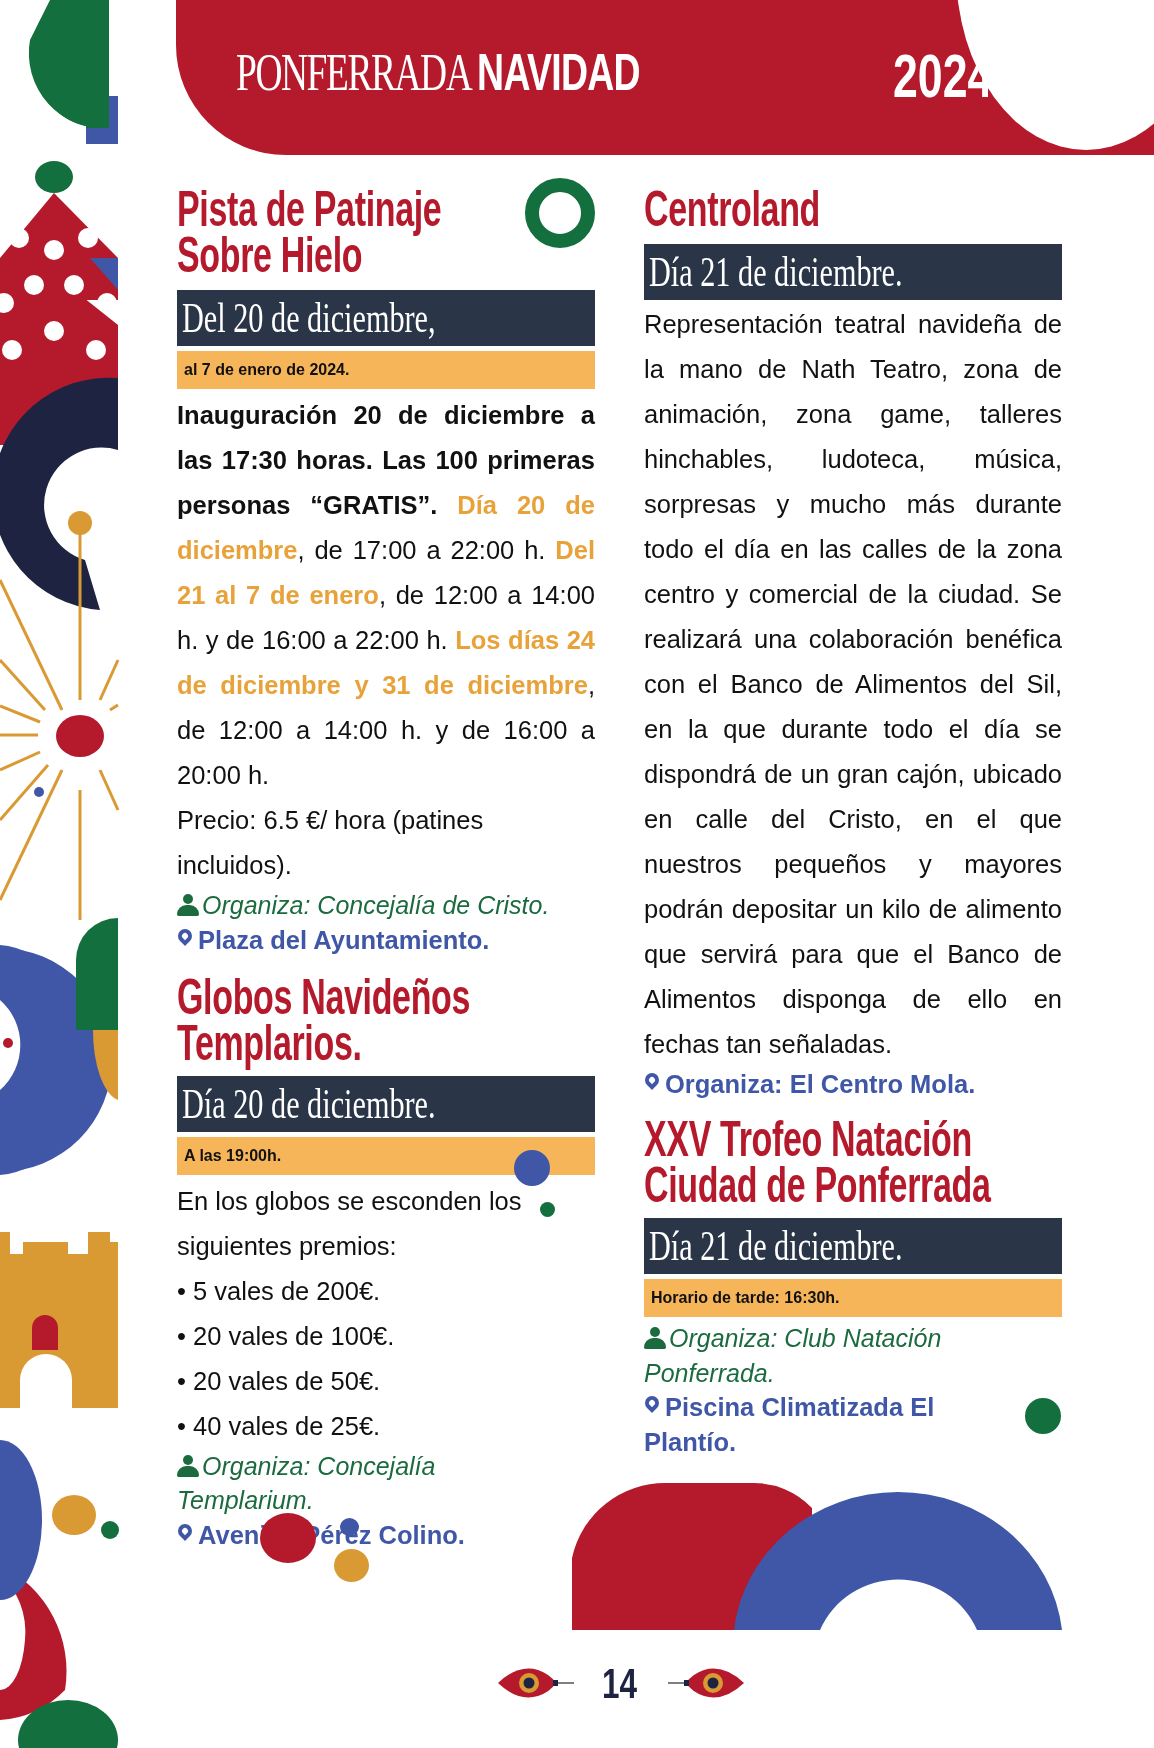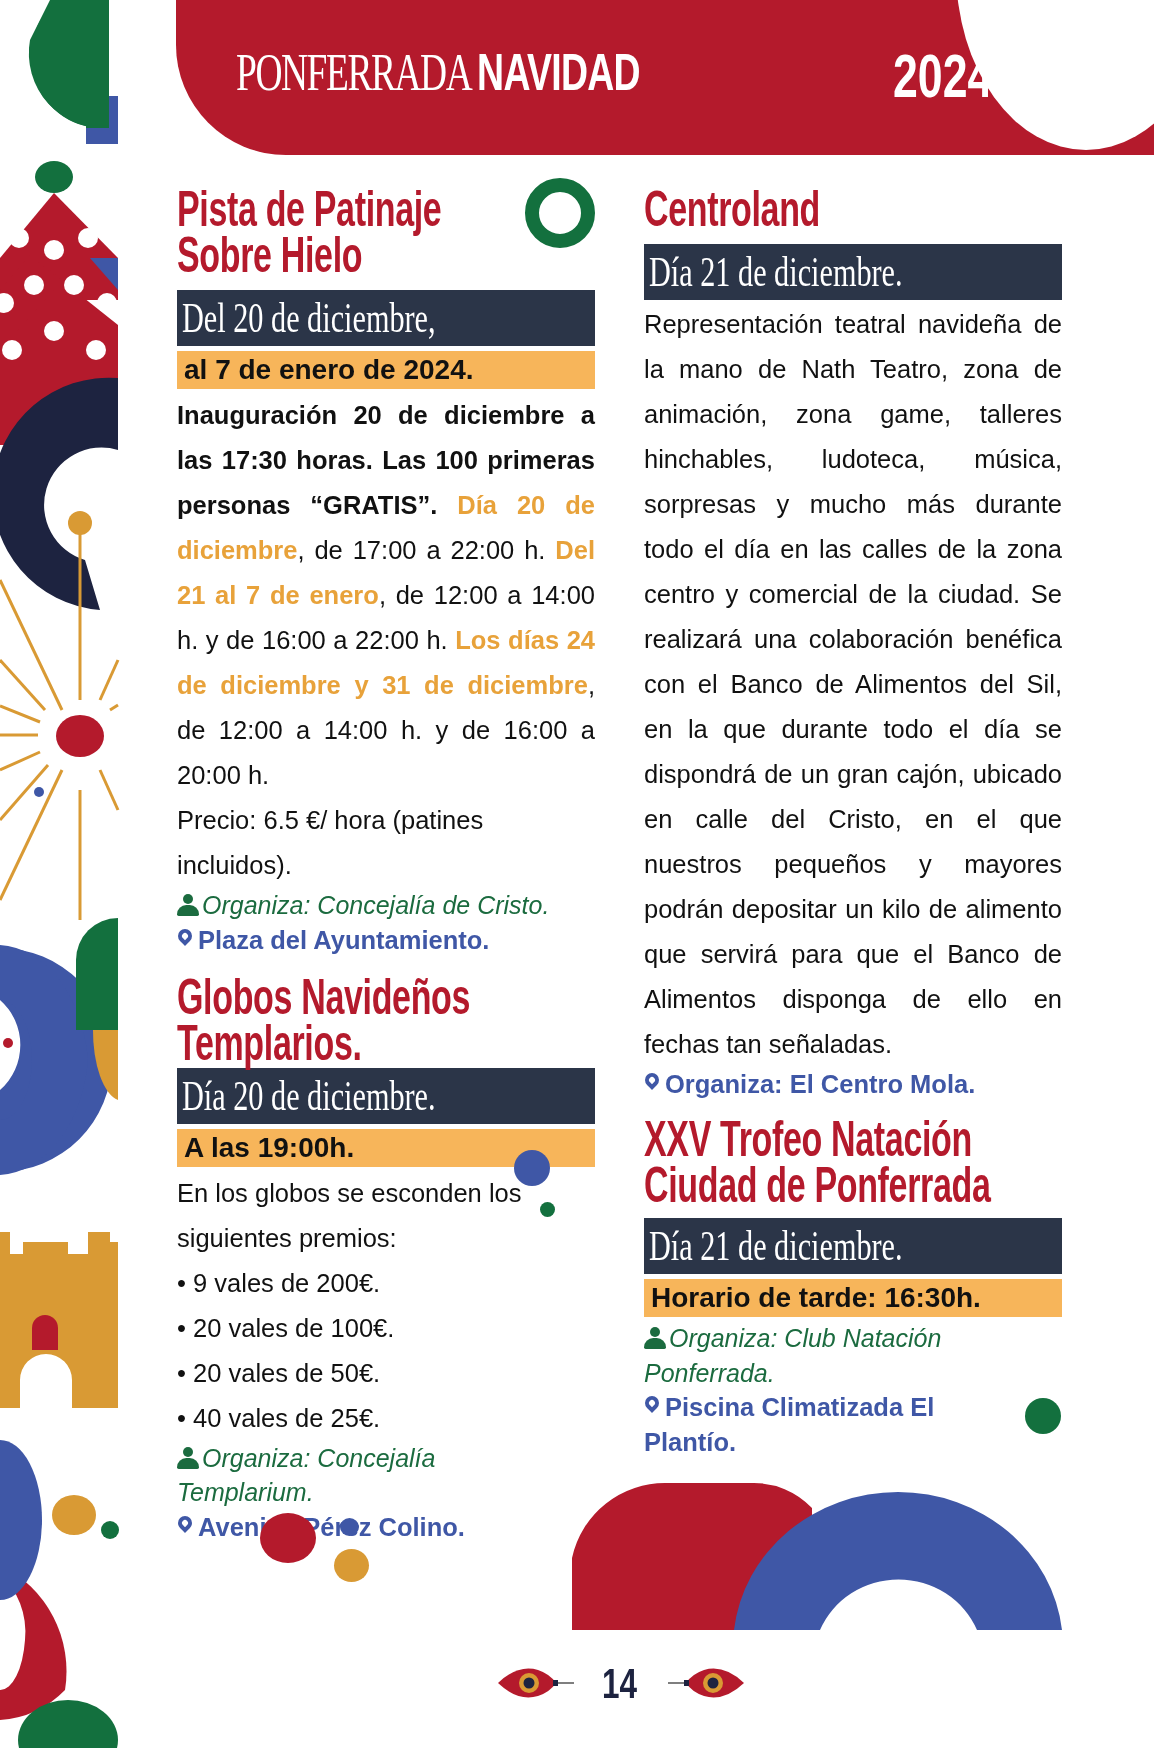--- a/index.html
+++ b/index.html
@@ -14,21 +14,21 @@
   .header-year { position: absolute; left: 893px; top: 40px; color: #fff; font-family: "Liberation Sans", sans-serif; font-weight: 700; font-size: 62px; transform: scaleX(0.72); transform-origin: left center; }
 
   
   .col { position: absolute; width: 418px; }
   .col-left { left: 177px; top: 186px; }
   .col-right { left: 644px; top: 186px; }
 
   .ev-title { color: #b41a2c; font-weight: 700; font-size: 50px; line-height: 46px; transform: scaleX(0.68); transform-origin: left top; width: 150%; letter-spacing: -0.5px; }
   .date-bar { background: #2b3548; color: #fff; font-family: "Liberation Serif", serif; font-size: 42px; height: 56px; line-height: 56px; padding-left: 5px; white-space: nowrap; overflow: hidden; }
   .date-bar span { display: inline-block; transform: scaleX(0.72); transform-origin: left center; }
-  .time-bar { background: #f7b55a; color: #111; font-weight: 700; font-size: 28px; height: 38px; line-height: 38px; padding-left: 7px; margin-top: 5px; }
+  .time-bar { background: #f7b55a; color: #111; font-weight: 700; font-size: 16px; height: 38px; line-height: 38px; padding-left: 7px; margin-top: 5px; }
   .body-text { font-size: 25.5px; line-height: 45px; text-align: justify; color: #111; }
   .body-text .bold { font-weight: 700; }
   .hl { color: #e8a23a; font-weight: 700; }
   .org { color: #1b6b3f; font-style: italic; font-size: 25px; line-height: 34.8px; }
   .place { color: #3f57a6; font-weight: 700; font-size: 25.5px; line-height: 34.8px; }
   .icon-person { display: inline-block; width: 22px; height: 22px; position: relative; vertical-align: -2px; margin-right: 3px; }
   .icon-person:before { content: ""; position: absolute; left: 6px; top: 0; width: 10px; height: 10px; border-radius: 50%; background: #1b6b3f; }
   .icon-person:after { content: ""; position: absolute; left: 0; top: 11px; width: 22px; height: 11px; border-radius: 11px 11px 2px 2px; background: #1b6b3f; }
   .icon-pin { display: inline-block; width: 16px; height: 22px; position: relative; vertical-align: -2px; margin-right: 5px; }
   .icon-pin:before { content: ""; position: absolute; left: 1px; top: 0; width: 14px; height: 14px; border: 4px solid #3f57a6; border-radius: 50% 50% 50% 0; transform: rotate(-45deg); box-sizing: border-box; }
@@ -129,25 +129,25 @@
     <div class="body-text" style="text-align:left;">Precio: 6.5 €/ hora (patines incluidos).</div>
     <div class="org"><span class="icon-person"></span><span>Organiza: Concejalía de Cristo.</span></div>
     <div class="place"><span class="icon-pin"></span><span>Plaza del Ayuntamiento.</span></div>
   </section>
 
   <section style="margin-top:16px;">
     <div class="ev-title">
       <div>Globos Navideños</div>
       <div>Templarios.</div>
     </div>
-    <div class="date-bar" style="margin-top:2px;"><span>Día 20 de diciembre.</span></div>
+    <div class="date-bar" style="margin-top:10px;"><span>Día 20 de diciembre.</span></div>
     <div class="time-bar">A las 19:00h.</div>
     <div class="body-text" style="text-align:left;margin-top:4px;">En los globos se esconden los siguientes premios:</div>
     <ul class="bullet-list body-text" style="text-align:left;">
-      <li>9 vales de 200€.</li>
+      <li>5 vales de 200€.</li>
       <li>20 vales de 100€.</li>
       <li>20 vales de 50€.</li>
       <li>40 vales de 25€.</li>
     </ul>
     <div class="org" style="width:320px;"><span class="icon-person"></span><span>Organiza: Concejalía Templarium.</span></div>
     <div class="place"><span class="icon-pin"></span><span>Avenida Pérez Colino.</span></div>
   </section>
 </div>
 
 <div class="abs" style="left:514px;top:1150px;width:36px;height:36px;border-radius:50%;background:#3f57a6;"></div>

